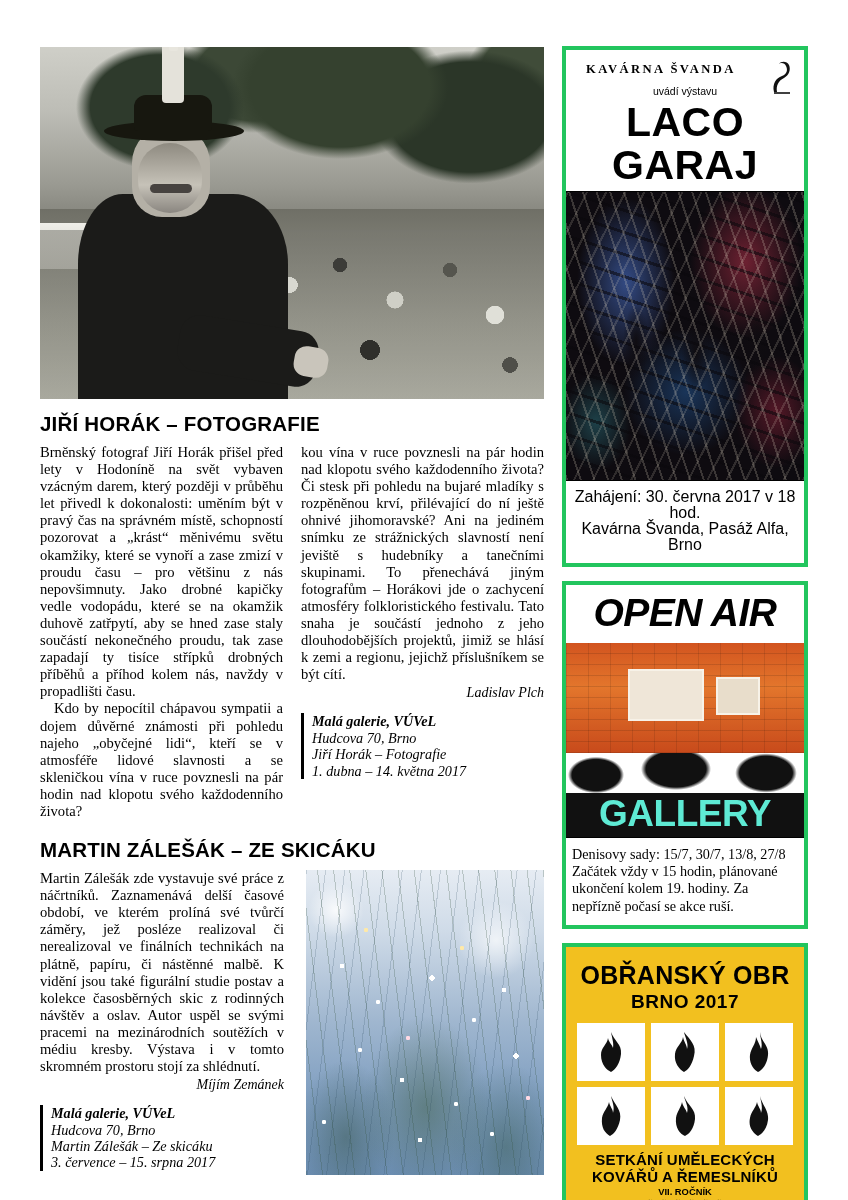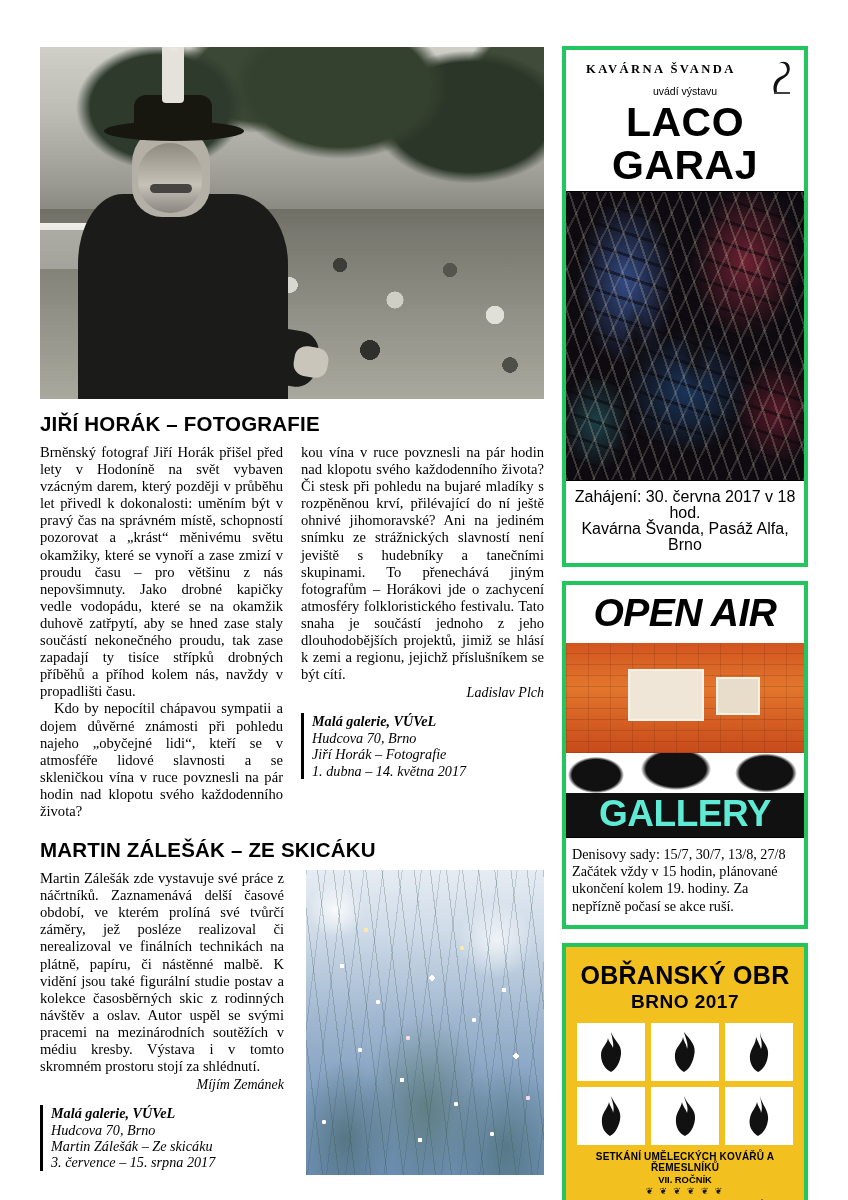--- a/index.html
+++ b/index.html
@@ -417,21 +417,21 @@
   }
   .flame {
     position: absolute;
     left: 50%; top: 50%;
     transform: translate(-50%,-50%);
     width: 30px; height: 40px;
   }
   .ob-line1 {
     font-family: "Liberation Sans", sans-serif;
     font-weight: bold;
-    font-size: 10px;
+    font-size: 15px;
     text-align: center;
     letter-spacing: .2px;
   }
   .ob-line2 {
     font-family: "Liberation Sans", sans-serif;
     font-weight: bold;
     font-size: 9.4px;
     text-align: center;
     margin-top: 1px;
   }

